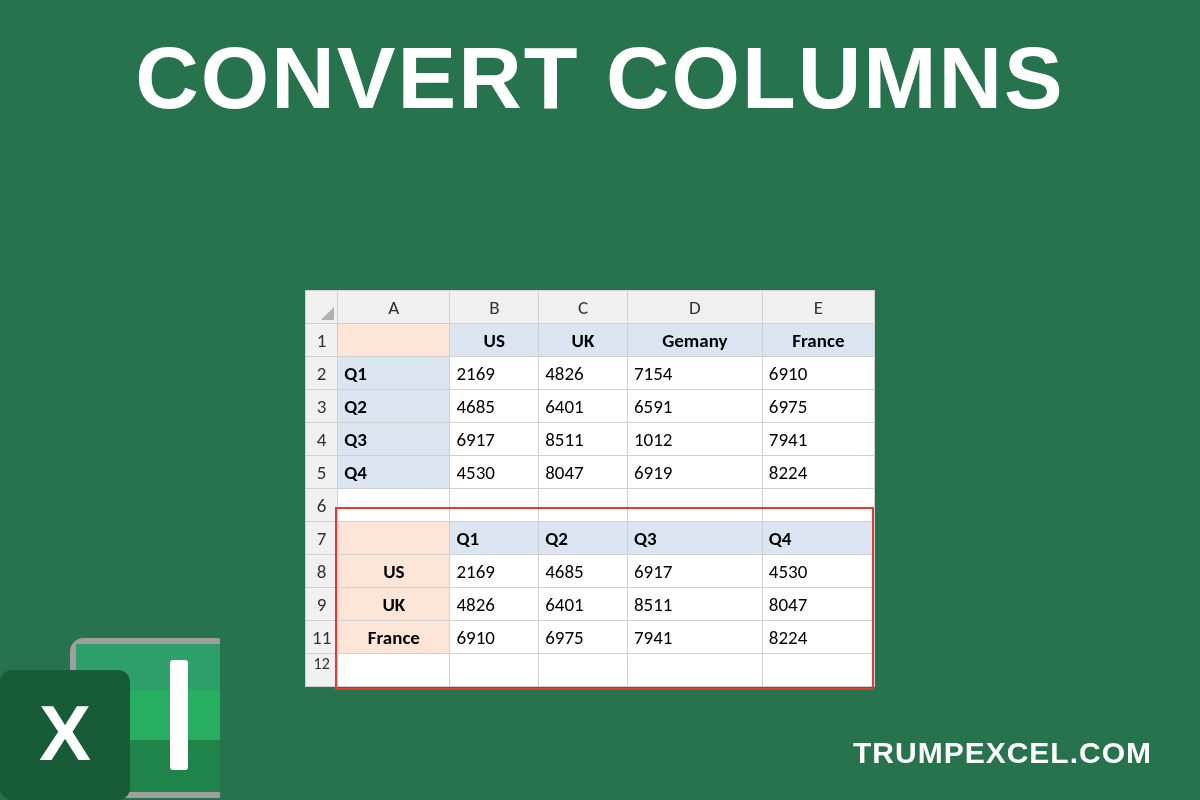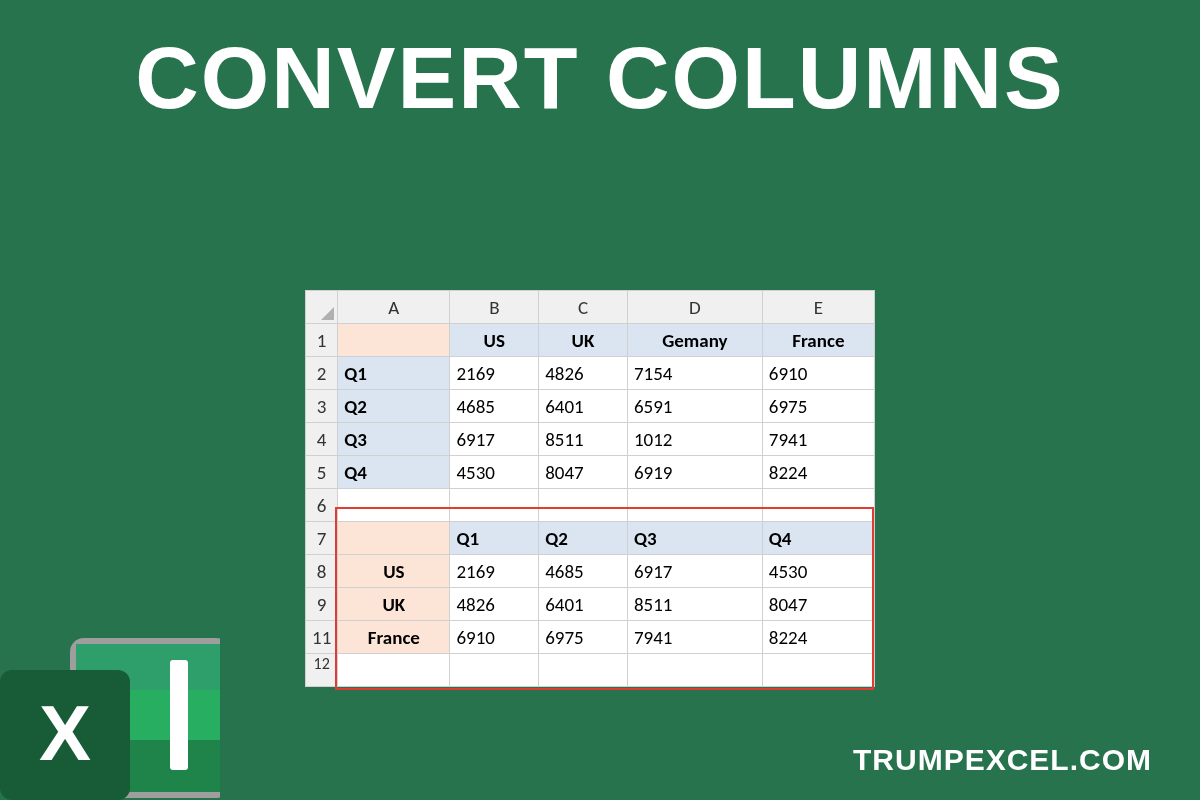--- a/index.html
+++ b/index.html
@@ -75,21 +75,21 @@
   .val { text-align: left; }
   .empty-row td { height: 20px; }
   .highlight-box {
     position: absolute;
     border: 2px solid #e03c31;
     pointer-events: none;
   }
   .footer-brand {
     position: absolute;
     right: 48px;
-    bottom: 23px;
+    bottom: 30px;
     color: #ffffff;
     font-weight: 800;
     font-size: 30px;
     letter-spacing: 1px;
     font-family: "Arial Black", Arial, sans-serif;
   }
   .excel-icon {
     position: absolute;
     left: 0;
     bottom: 0;

